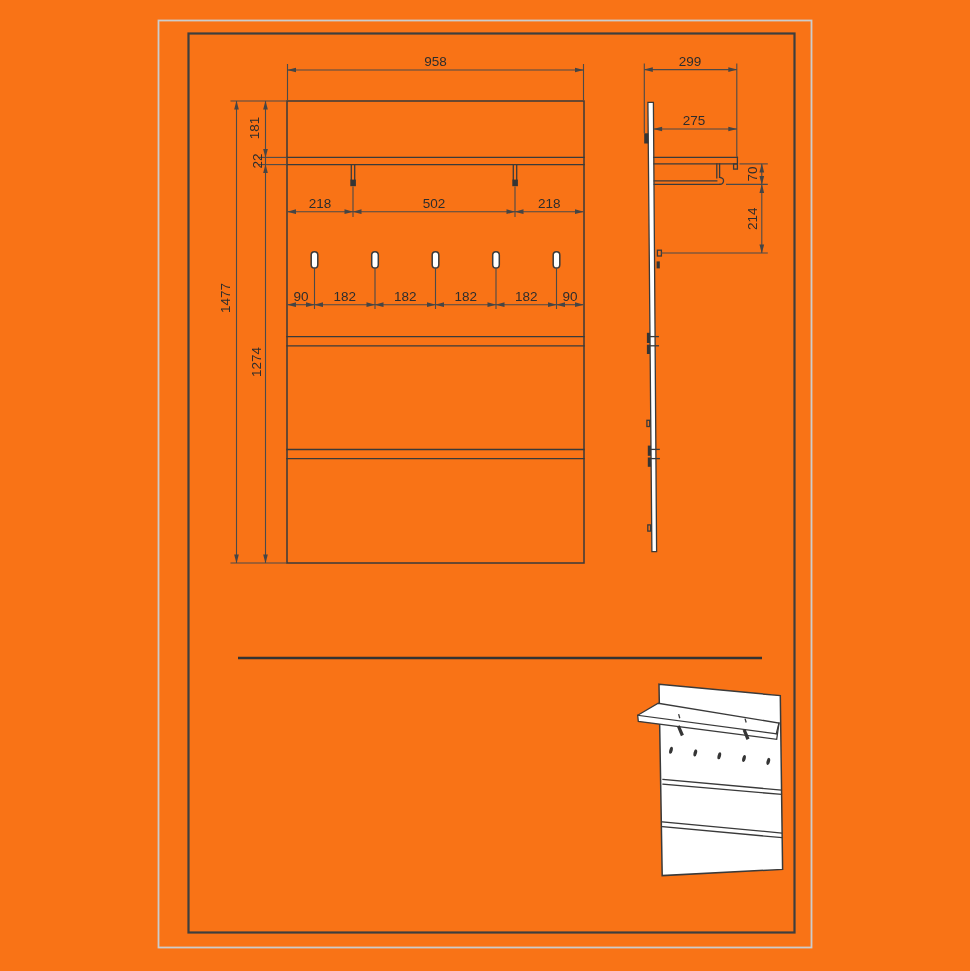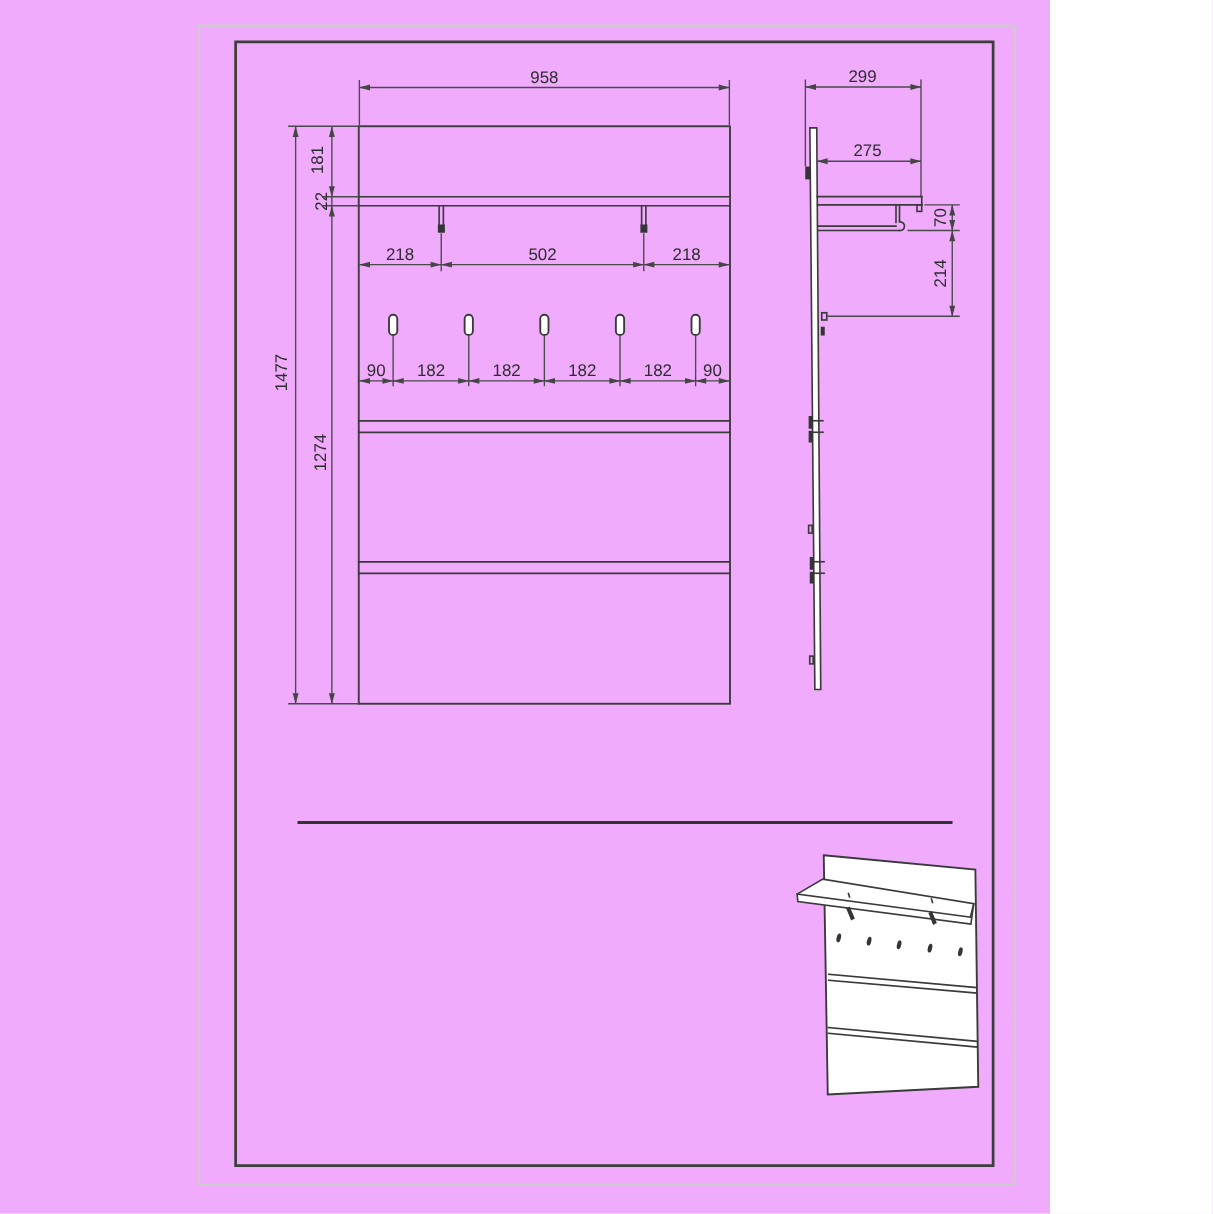--- a/index.html
+++ b/index.html
@@ -1,16 +1,16 @@
 <!DOCTYPE html>
 <html><head>
 <meta charset="utf-8">
 <style>
   html,body{margin:0;padding:0;background:#ffffff;}
-  .page{position:relative;width:840px;height:971px;background:#f0abfc;overflow:hidden;
+  .page{position:relative;width:970px;height:971px;background:#f97316;overflow:hidden;
         font-family:"Liberation Sans",sans-serif;}
   svg{display:block;}
   .ln{stroke:#3a3a3a;stroke-width:1.5;fill:none;stroke-linecap:square;}
   .lnthin{stroke:#3a3a3a;stroke-width:1.3;fill:none;stroke-linecap:square;}
   .dm{stroke:#4a4a4a;stroke-width:1.1;fill:none;stroke-linecap:butt;}
   .blk{fill:#353535;stroke:none;}
   .whfill{fill:#ffffff;}
   .lbl{font:400 13.5px "Liberation Sans",sans-serif;fill:#2d2d2d;text-anchor:middle;}
   .sep{stroke:#333333;stroke-width:2.3;}
   .frame-outer{fill:none;stroke:#cccccc;stroke-width:1.8;}

